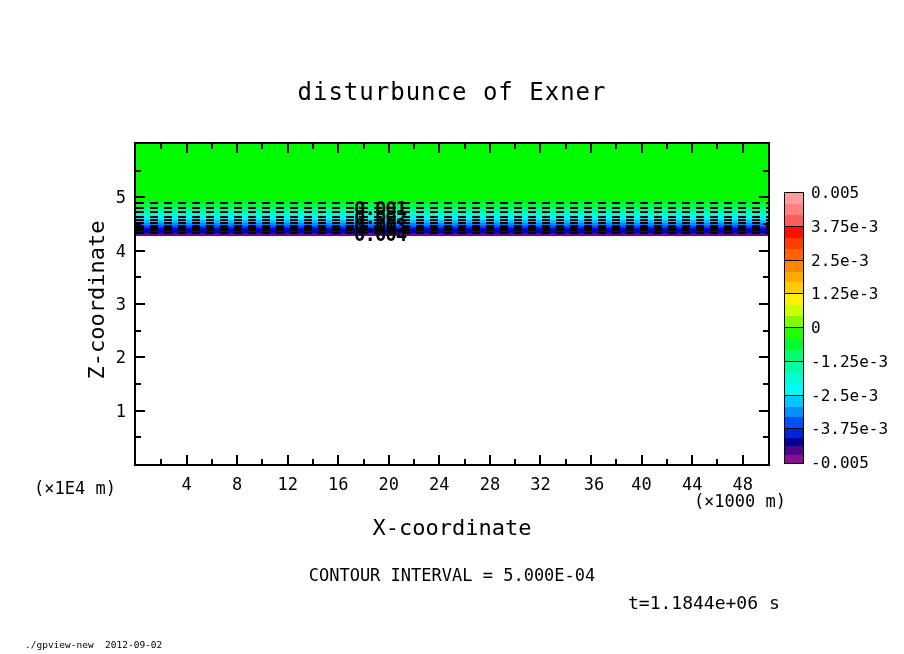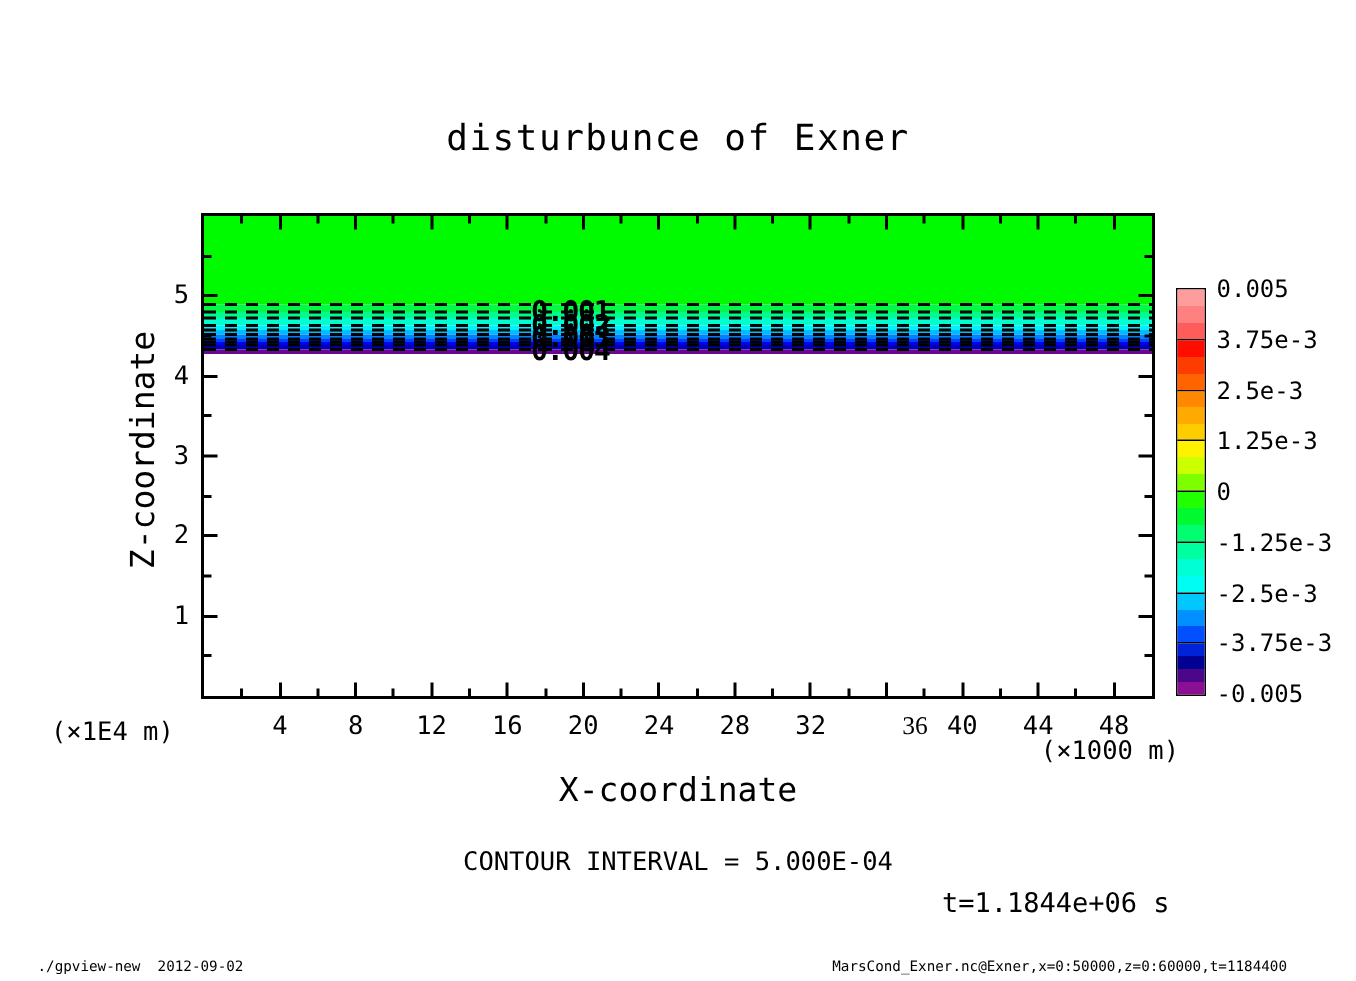--- a/index.html
+++ b/index.html
@@ -142,31 +142,30 @@
       <div style="position: absolute; left: 0px; top: 135px; width: 18px; height: 33.75px; background: linear-gradient(rgb(34, 255, 0) 0%, rgb(34, 255, 0) 33.3%, rgb(0, 250, 48) 33.3%, rgb(0, 250, 48) 66.7%, rgb(0, 255, 112) 66.7%, rgb(0, 255, 112) 100%); border-bottom: 1px solid rgb(0, 0, 0); box-sizing: border-box;"></div>
       <div style="position: absolute; left: 0px; top: 168.75px; width: 18px; height: 33.75px; background: linear-gradient(rgb(0, 255, 158) 0%, rgb(0, 255, 158) 33.3%, rgb(0, 255, 212) 33.3%, rgb(0, 255, 212) 66.7%, rgb(0, 253, 244) 66.7%, rgb(0, 253, 244) 100%); border-bottom: 1px solid rgb(0, 0, 0); box-sizing: border-box;"></div>
       <div style="position: absolute; left: 0px; top: 202.5px; width: 18px; height: 33.75px; background: linear-gradient(rgb(0, 200, 255) 0%, rgb(0, 200, 255) 33.3%, rgb(0, 144, 255) 33.3%, rgb(0, 144, 255) 66.7%, rgb(0, 80, 255) 66.7%, rgb(0, 80, 255) 100%); border-bottom: 1px solid rgb(0, 0, 0); box-sizing: border-box;"></div>
       <div style="position: absolute; left: 0px; top: 236.25px; width: 18px; height: 33.75px; background: linear-gradient(rgb(0, 34, 216) 0%, rgb(0, 34, 216) 25%, rgb(0, 0, 146) 25%, rgb(0, 0, 146) 50%, rgb(76, 6, 137) 50%, rgb(76, 6, 137) 75%, rgb(138, 15, 146) 75%, rgb(138, 15, 146) 100%); border-bottom: none; box-sizing: border-box;"></div>
     </div>
 
   <div class="abs" id="cinterval">CONTOUR INTERVAL = 5.000E-04</div>
   <div class="abs" id="timestamp">t=1.1844e+06 s</div>
 
   <div class="abs footer" id="footer-left">./gpview-new  2012-09-02</div>
-  <div class="abs footer" id="footer-right">MarsCond_Exner.nc@Exner,x=0:50000,z=0:60000,t=1184400</div>
 
 <div class="xticklab" style="position: absolute; left: 186.56px;">4</div>
     <div class="xticklab" style="position: absolute; left: 237.12px;">8</div>
     <div class="xticklab" style="position: absolute; left: 287.68px;">12</div>
     <div class="xticklab" style="position: absolute; left: 338.24px;">16</div>
     <div class="xticklab" style="position: absolute; left: 388.8px;">20</div>
     <div class="xticklab" style="position: absolute; left: 439.36px;">24</div>
     <div class="xticklab" style="position: absolute; left: 489.92px; text-align: center;">28</div>
     <div class="xticklab" style="position: absolute; left: 540.48px;">32</div>
-    <div class="xticklab" style="position: absolute; left: 610px; font-family: Liberation Serif, serif;">36</div>
+    <div class="xticklab" style="position: absolute; left: 594px;">36</div>
     <div class="xticklab" style="position: absolute; left: 641.6px;">40</div>
     <div class="xticklab" style="position: absolute; left: 692.16px;">44</div>
     <div class="xticklab" style="position: absolute; left: 742.72px;">48</div>
     <div class="yticklab" style="position: absolute; top: 410.667px;">1</div>
     <div class="yticklab" style="position: absolute; top: 357.333px;">2</div>
     <div class="yticklab" style="position: absolute; top: 304px;">3</div>
     <div class="yticklab" style="position: absolute; top: 250.667px;">4</div>
     <div class="yticklab" style="position: absolute; top: 197.333px;">5</div>
     <div class="clab" style="position: absolute; left: 354px; top: 199px;">0.001</div>
     <div class="clab" style="position: absolute; left: 354px; top: 207.6px;">0.002</div>

